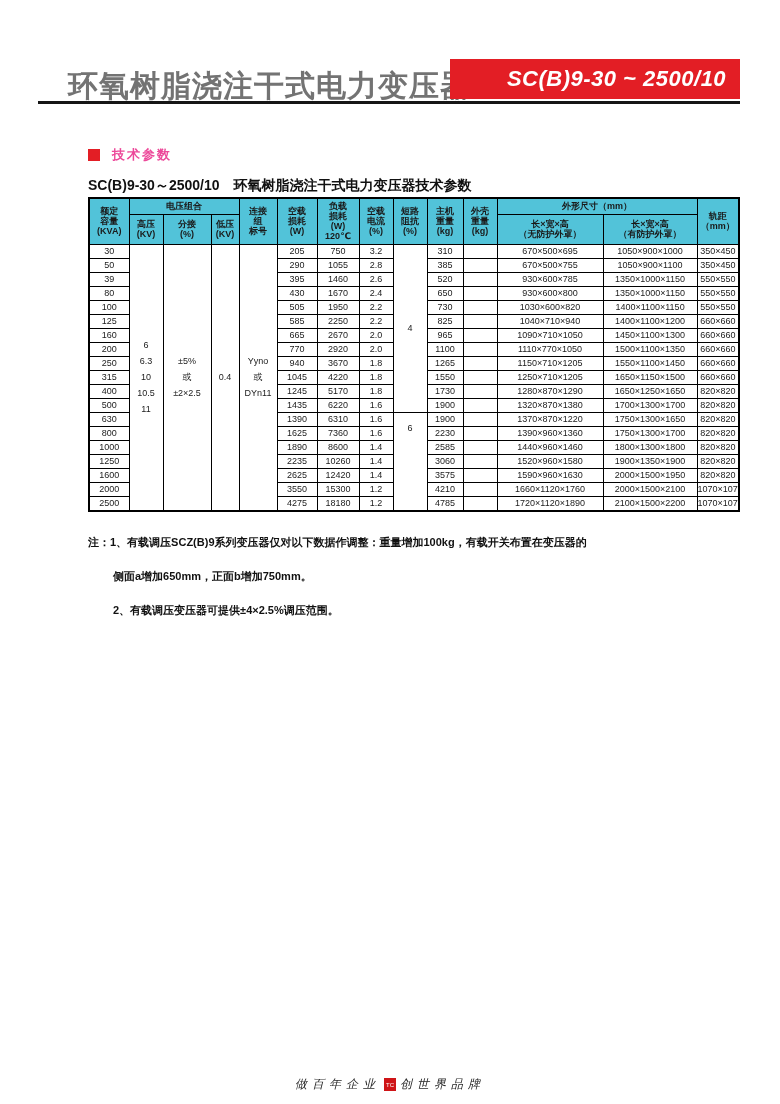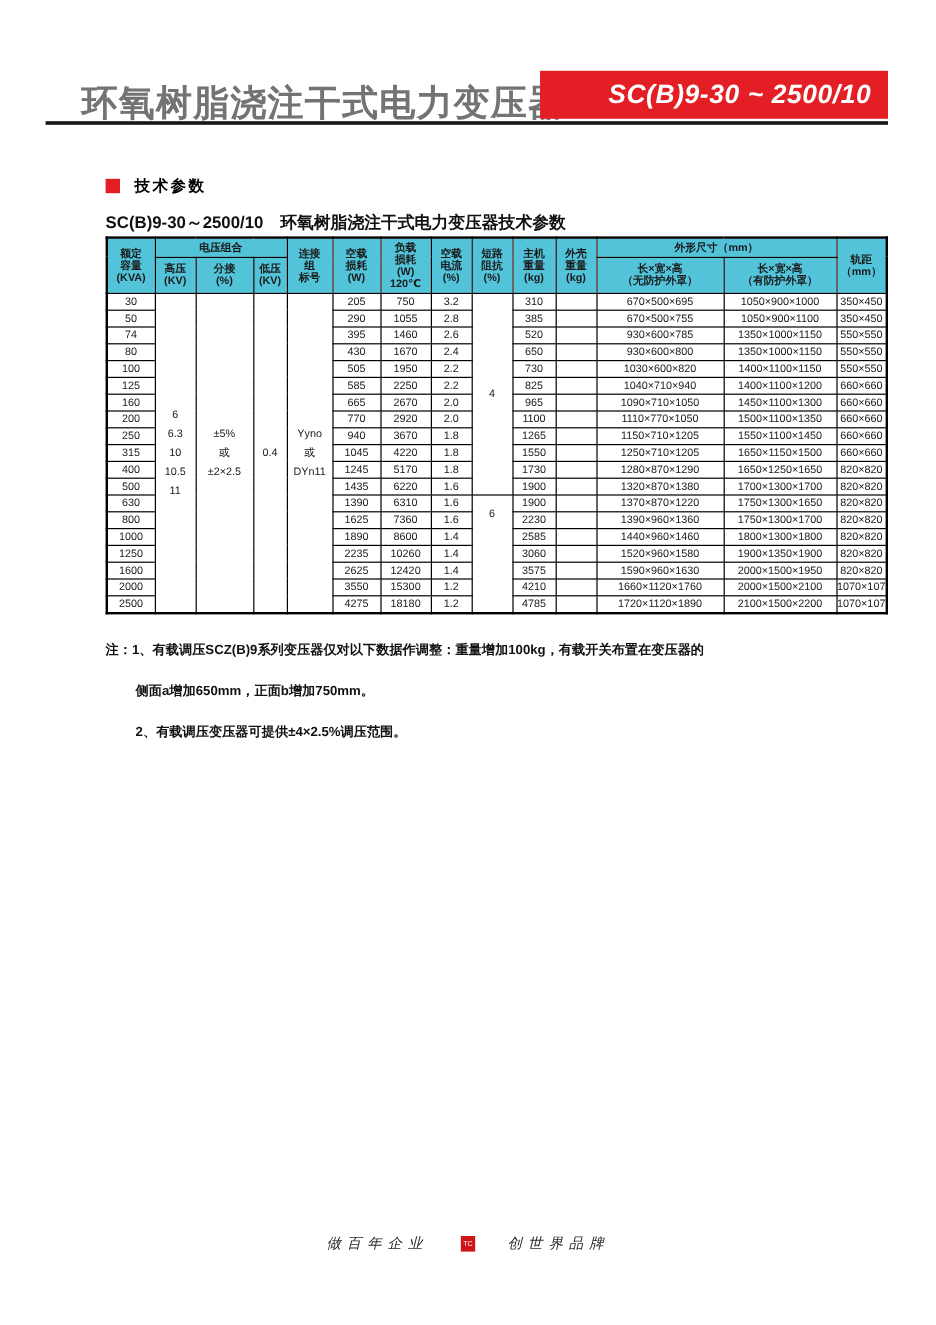--- a/index.html
+++ b/index.html
@@ -13,40 +13,40 @@
 
   
   .doc-title{position:absolute;left:68px;top:66px;font-size:30px;font-weight:900;color:#737373;letter-spacing:1px;}
   .model-badge{position:absolute;left:450px;top:59px;width:290px;height:40px;background:var(--red);
     color:#fff;font-size:22px;font-weight:bold;font-style:italic;display:flex;align-items:center;justify-content:center;letter-spacing:.5px;padding-left:43px;}
   .head-rule{position:absolute;left:38px;top:101px;width:702px;height:3px;background:#161616;}
 
   
   .section-head{position:absolute;left:88px;top:146px;display:flex;align-items:center;gap:12px;}
   .red-square{width:12px;height:12px;background:var(--red);}
-  .section-title{font-size:13px;font-weight:bold;color:#000000;letter-spacing:2px;text-align:center;}
+  .section-title{font-size:13px;font-weight:bold;color:#ec4899;letter-spacing:2px;text-align:center;}
   .table-caption{position:absolute;left:88px;top:177px;font-size:14px;font-weight:bold;color:#111;}
 
   
   .tbl-wrap{position:absolute;left:88px;top:197px;width:592px;}
   table{border-collapse:collapse;table-layout:fixed;width:650px;border:2px solid #000;}
   th,td{border:1px solid #000;color:var(--ink);overflow:hidden;}
   thead th{background:var(--cyan);font-size:9px;font-weight:bold;line-height:10px;white-space:pre-line;text-align:center;vertical-align:middle;padding:1px 0;}
   thead tr.h1 th{height:16px;}
   thead tr.h2 th{height:30px;}
   tbody td{font-size:9px;height:14px;line-height:13px;text-align:center;vertical-align:middle;padding:0;white-space:nowrap;}
   td.pre{white-space:pre-line;line-height:16px;font-size:9px;}
   td.c-imp-top{vertical-align:top;padding-top:9px;}
 
   
   .notes{position:absolute;left:88px;top:531px;width:600px;font-size:11px;font-weight:bold;color:#111;line-height:22px;}
   .notes .cont{padding-left:25px;margin-top:12px;}
 
   
-  .footer{position:absolute;left:0;top:1028px;width:780px;display:flex;align-items:center;justify-content:center;gap:27px;
+  .footer{position:absolute;left:0;top:1076px;width:780px;display:flex;align-items:center;justify-content:center;gap:4px;
     font-family:"Liberation Serif","DejaVu Serif",serif;font-style:italic;font-size:12px;color:#2a2a2a;letter-spacing:5px;}
   .seal{display:inline-flex;align-items:center;justify-content:center;width:12px;height:13px;background:#cf1417;
     color:#fff;font-size:6px;font-style:normal;letter-spacing:0;font-family:"Liberation Sans",sans-serif;}
 </style>
 </head>
 <body>
 
 <div class="page">
 
   <div class="doc-title">环氧树脂浇注干式电力变压器</div>
@@ -152,21 +152,21 @@
             <td>290</td>
             <td>1055</td>
             <td>2.8</td>
             <td>385</td>
             <td></td>
             <td>670×500×755</td>
             <td>1050×900×1100</td>
             <td>350×450</td>
           </tr>
           <tr>
-            <td>74</td>
+            <td>39</td>
             <td>395</td>
             <td>1460</td>
             <td>2.6</td>
             <td>520</td>
             <td></td>
             <td>930×600×785</td>
             <td>1350×1000×1150</td>
             <td>550×550</td>
           </tr>
           <tr>

